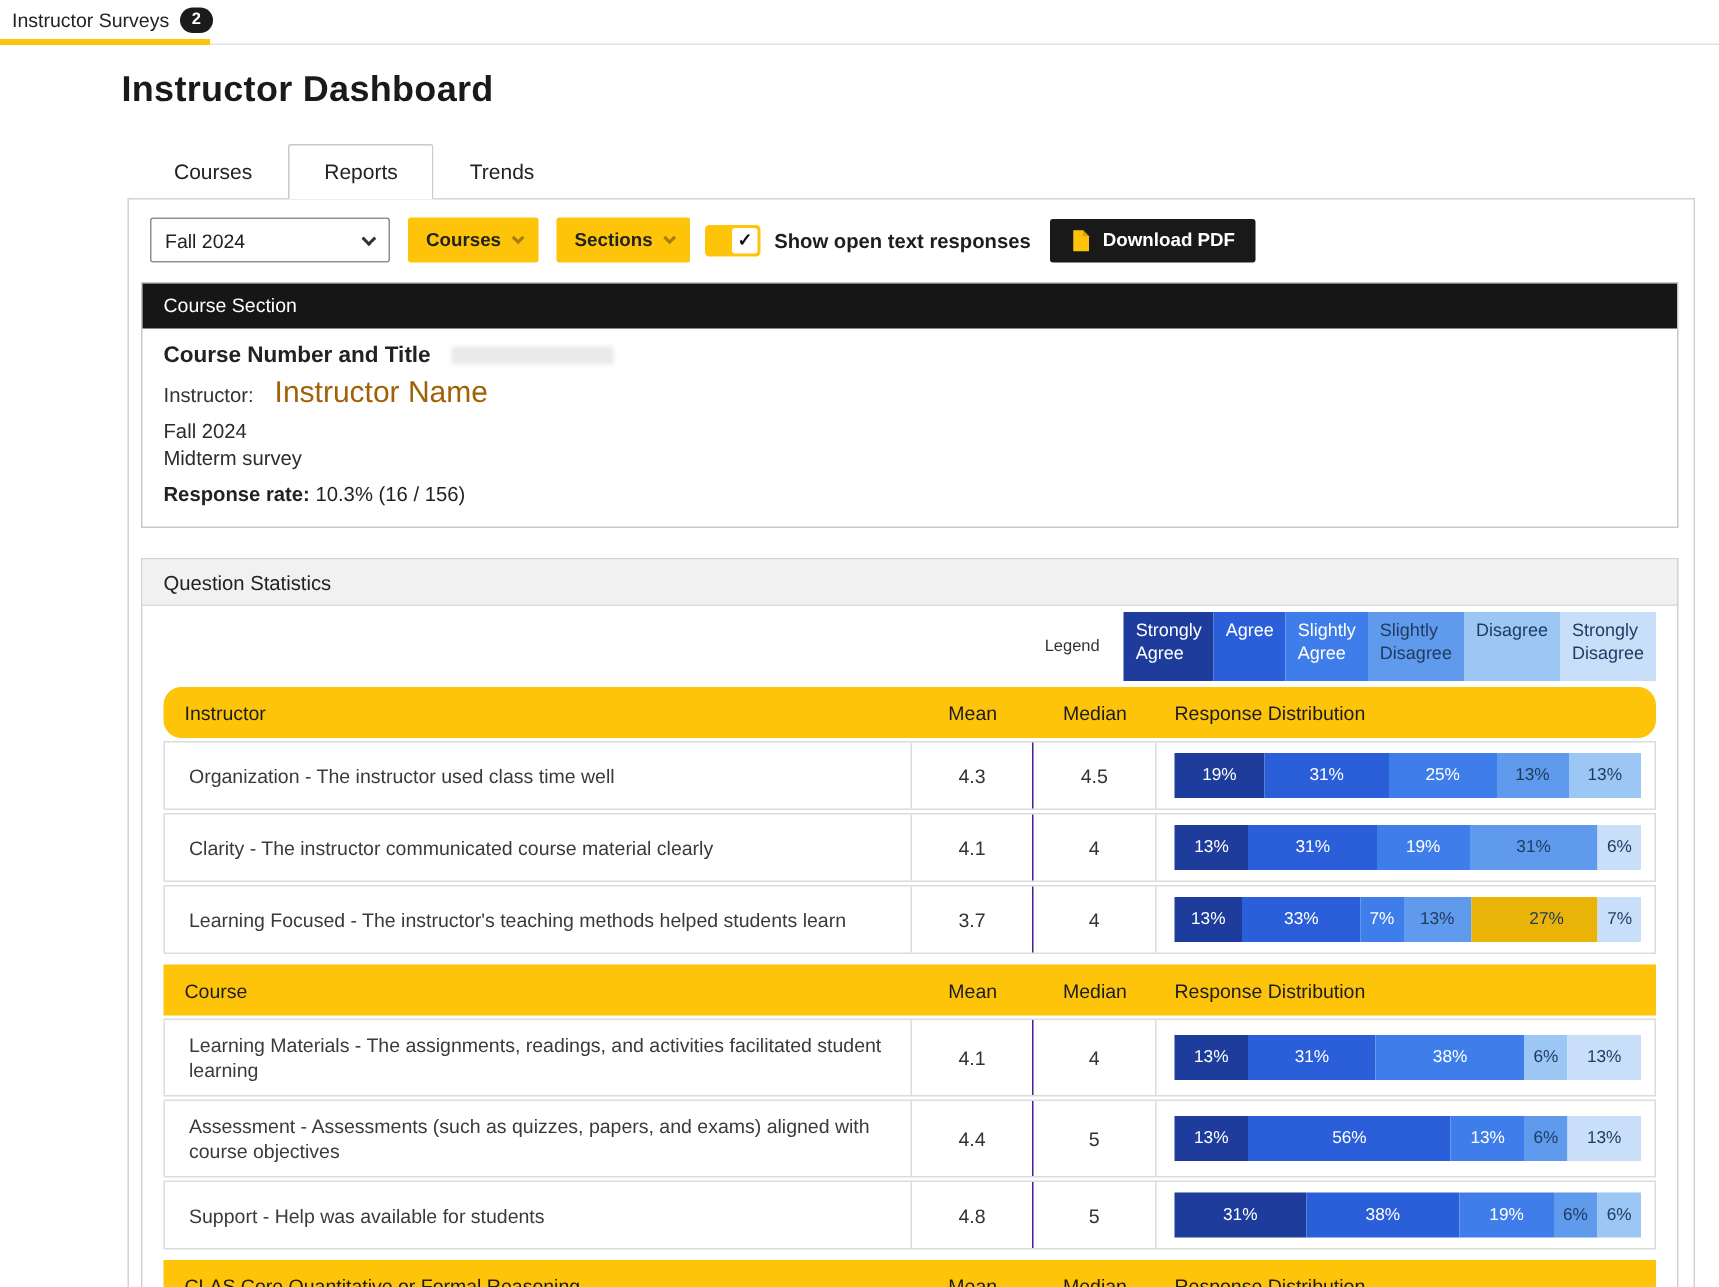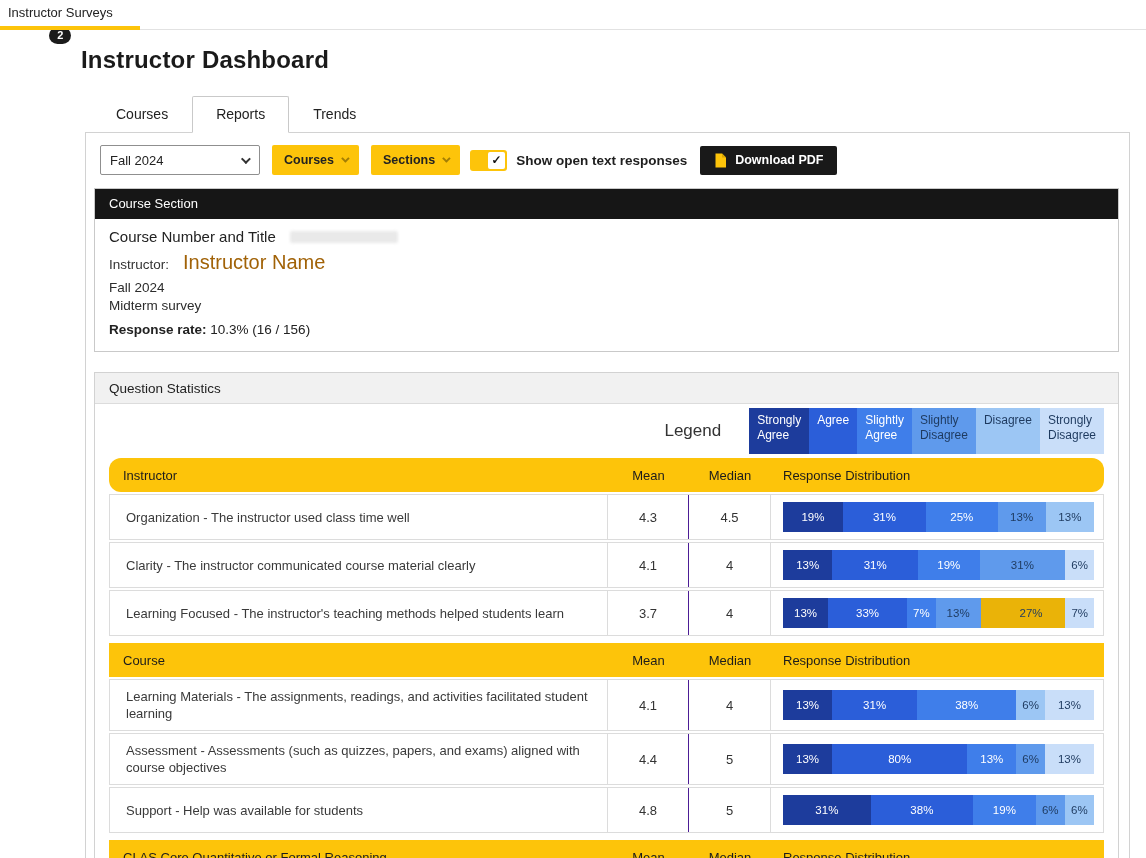--- a/index.html
+++ b/index.html
@@ -1,21 +1,21 @@
 <!DOCTYPE html>
 <html><head>
 <meta charset="utf-8">
 <style>
   * { box-sizing: border-box; margin: 0; padding: 0; }
   html, body { width: 1146px; height: 858px; overflow: hidden; background: #fff;
     font-family: "Liberation Sans", sans-serif; color: #222; }
 
   
   .topstrip { position: relative; height: 30px; }
-  .toptab { display: inline-flex; align-items: center; gap: 7px; padding: 5px 10px 4px 8px; flex-direction: column; }
+  .toptab { display: inline-flex; align-items: center; gap: 7px; padding: 5px 10px 4px 8px; }
   .toptab-label { font-size: 13px; color: #222; }
   .badge { background: #1b1b1b; color: #fff; font-size: 11px; font-weight: bold;
     border-radius: 10px; padding: 2px 8px; line-height: 13px; }
   .topstrip-rule { position: absolute; left: 0; right: 0; top: 29px; height: 1px; background: #e2e2e2; }
   .toptab-underline { position: absolute; left: 0; top: 26px; width: 140px; height: 4px; background: #fdc40a; z-index: 1; }
 
   .page-title { font-size: 24px; font-weight: bold; color: #1a1a1a; margin: 16px 0 22px 81px; letter-spacing: .2px; }
 
   
   .tabs { display: flex; margin-left: 92px; position: relative; z-index: 2; margin-bottom: -1px; }
@@ -41,37 +41,37 @@
     display: flex; align-items: center; justify-content: center; font-size: 12px; font-weight: bold; color: #111; }
   .toggle-label { margin-left: 9px; font-size: 13.5px; font-weight: bold; color: #1e1e1e; }
   .btn-pdf { margin-left: 13px; height: 29px; background: #191919; color: #fff; border: none; border-radius: 2px;
     display: inline-flex; align-items: center; gap: 8px; padding: 0 14px; font-size: 12.5px; font-weight: bold; cursor: pointer; }
 
   
   .course-box { margin: 13px 0 0 0; width: 1025px; border: 1px solid #c9c9c9; background: #fff; }
   .course-box-header { background: #161616; color: #fff; font-size: 13px; font-weight: 500;
     height: 30px; line-height: 30px; padding-left: 14px; }
   .course-box-body { padding: 9px 14px 14px; }
-  .course-title-line { font-size: 15px; color: #222; margin-bottom: 6px; display: flex; align-items: center; }
+  .course-title-line { font-size: 15px; color: #222; margin-bottom: 6px; display: flex; align-items: center; font-weight: bold; }
   .redacted { display: inline-block; width: 108px; height: 12px; background: #e9e9e9; border-radius: 2px;
     margin-left: 14px; filter: blur(1.5px); }
   .instructor-line { font-size: 13.5px; color: #333; margin: 4px 0 5px; }
   .instructor-name { font-size: 20px; color: #a16207; margin-left: 14px; }
   .meta-line { font-size: 13.5px; color: #2c2c2c; line-height: 18px; }
   .rate-line { font-size: 13.5px; margin-top: 7px; }
   .rate-label { font-weight: bold; }
 
   
   .qs-card { margin-top: 20px; width: 1025px; border: 1px solid #d2d2d2; border-bottom: none; background: #fff; }
   .qs-header { background: #f1f1f1; border-bottom: 1px solid #dcdcdc; height: 31px; line-height: 31px;
     padding-left: 14px; font-size: 13.5px; color: #222; }
   .qs-content { padding: 0 14px; }
 
   .legend-row { display: flex; justify-content: flex-end; align-items: center; margin-top: 4px; }
-  .legend-label { font-size: 17px; color: #333; margin-right: 28px; }
+  .legend-label { font-size: 11px; color: #333; margin-right: 16px; }
   .legend-swatches { display: flex; align-items: stretch; }
   .legend-swatch { padding: 5px 8px; font-size: 12px; line-height: 15px; white-space: pre-line; min-height: 46px; }
 
   .group-band { margin-top: 7px; height: 34px; background: #fdc40a; display: flex; align-items: center; font-size: 13px; color: #1c1c1c; }
   .group-band.first { margin-top: 4px; border-radius: 12px; }
   .band-title { flex: 1; padding-left: 14px; font-weight: 500; }
   .band-mean { width: 81px; text-align: center; }
   .band-median { width: 82px; text-align: center; }
   .band-dist { width: 333px; padding-left: 12px; }
 
@@ -238,21 +238,21 @@
               </div>
             </div>
           </div>
           <div class="q-row">
             <div class="q-cell">Assessment - Assessments (such as quizzes, papers, and exams) aligned with course objectives</div>
             <div class="m-cell">4.4</div>
             <div class="md-cell">5</div>
             <div class="d-cell">
               <div class="dist-bar">
                 <div class="seg" style="flex-grow: 13; background: rgb(29, 60, 156); color: rgb(255, 255, 255);">13%</div>
-                <div class="seg" style="flex-grow: 56; background: rgb(43, 94, 217); color: rgb(255, 255, 255);">80%</div>
+                <div class="seg" style="flex-grow: 56; background: rgb(43, 94, 217); color: rgb(255, 255, 255);">56%</div>
                 <div class="seg" style="flex-grow: 13; background: rgb(63, 126, 234); color: rgb(255, 255, 255);">13%</div>
                 <div class="seg" style="flex-grow: 6; background: rgb(95, 154, 236); color: rgb(30, 58, 95);">6%</div>
                 <div class="seg" style="flex-grow: 13; background: rgb(201, 222, 249); color: rgb(30, 58, 95);">13%</div>
               </div>
             </div>
           </div>
           <div class="q-row">
             <div class="q-cell">Support - Help was available for students</div>
             <div class="m-cell">4.8</div>
             <div class="md-cell">5</div>

